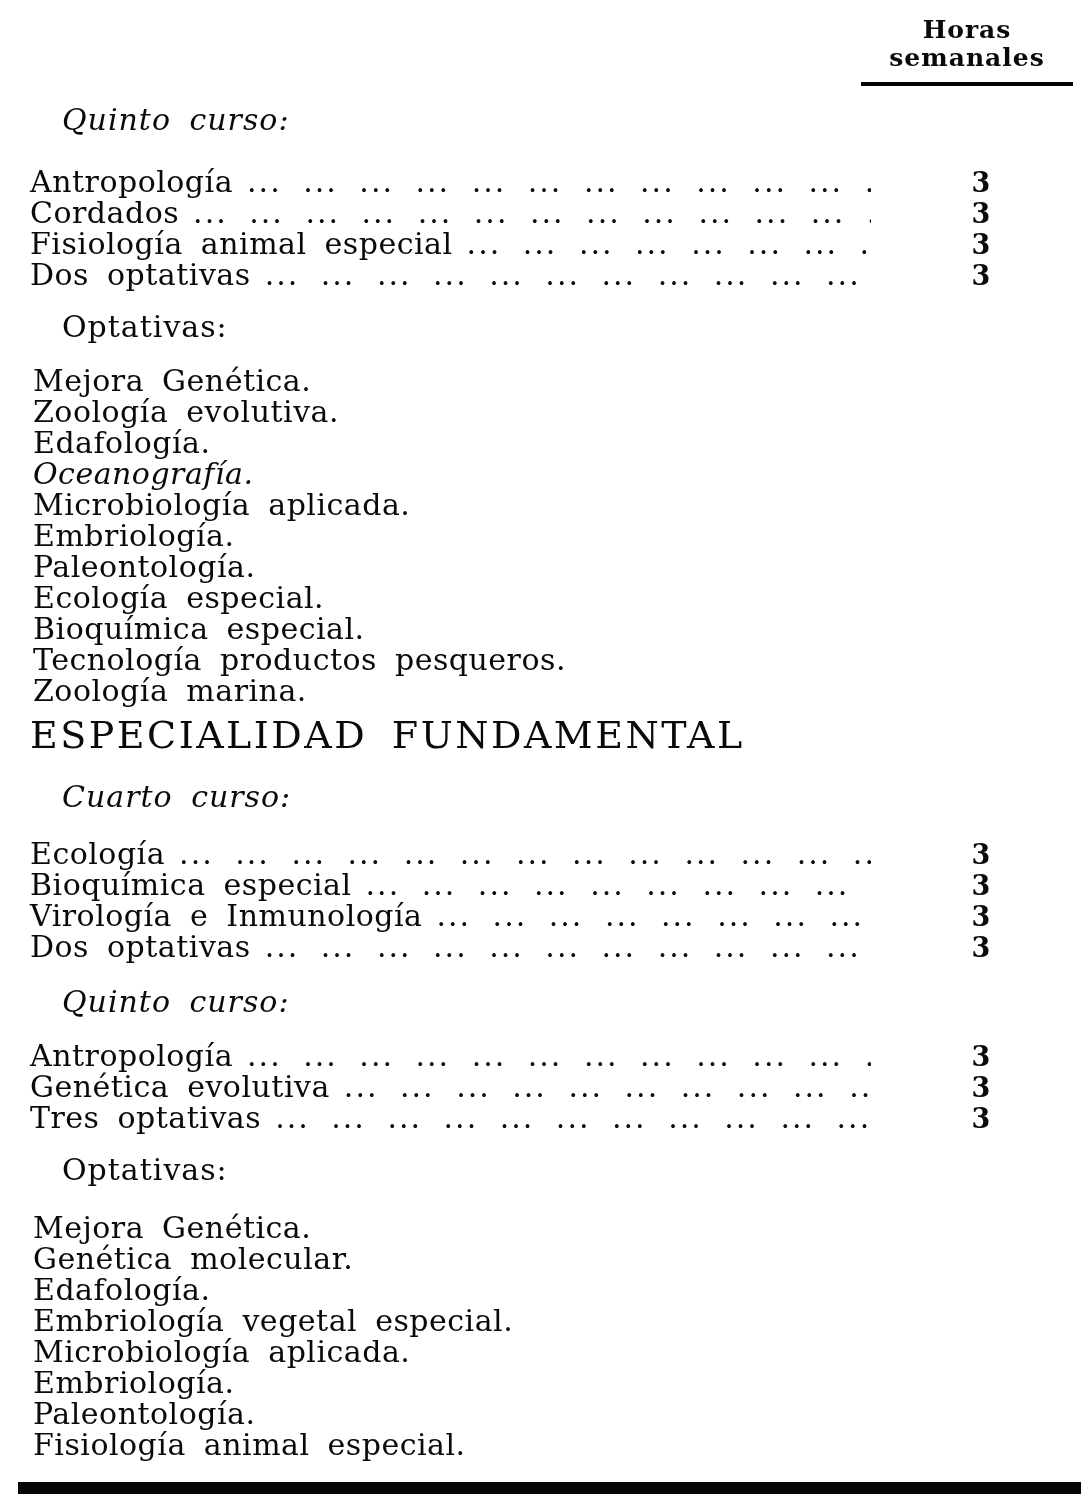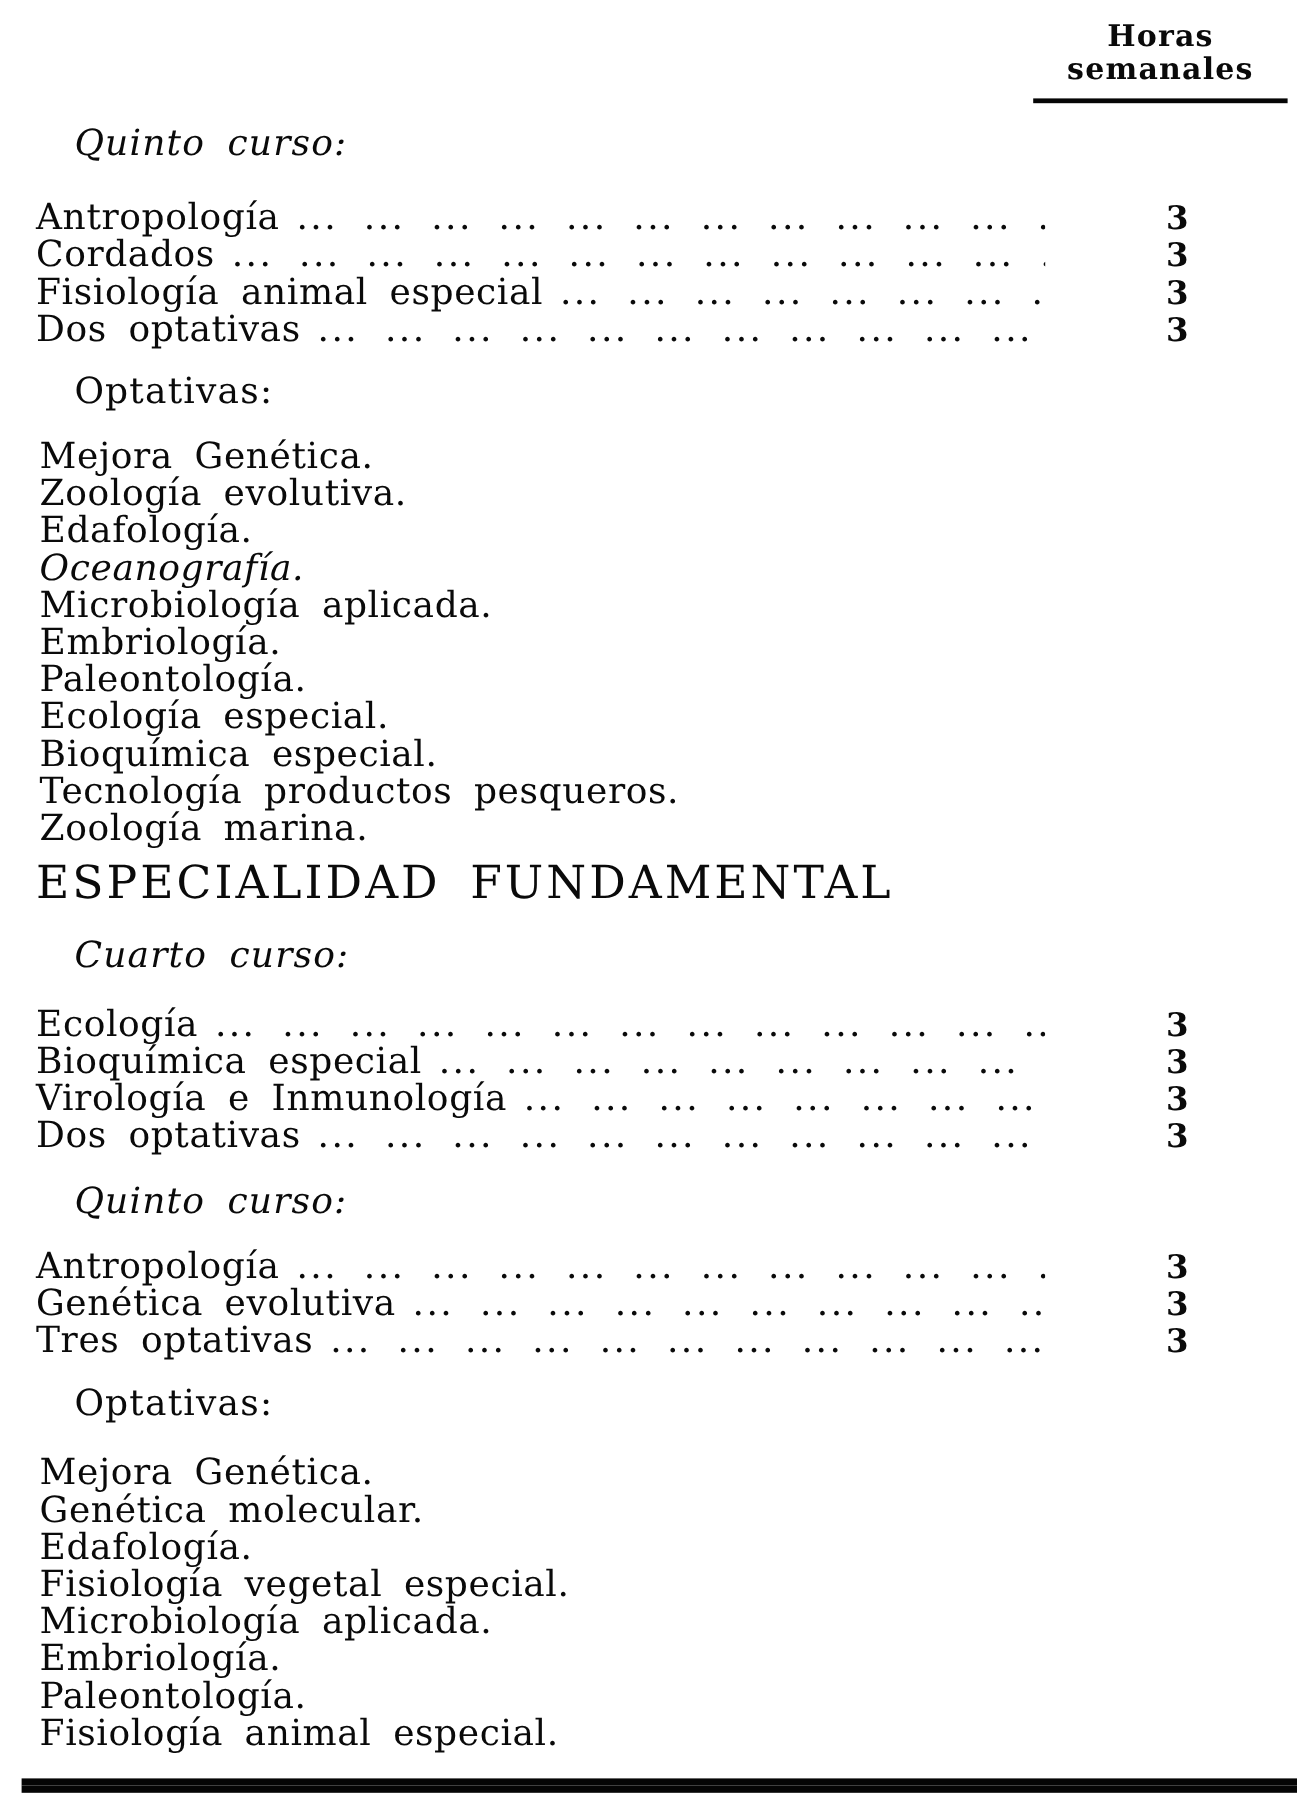--- a/index.html
+++ b/index.html
@@ -212,21 +212,21 @@
       <span class="course-hours">3</span>
     </div>
   </div>
 
   <h2 class="opt-heading">Optativas:</h2>
 
   <div class="opt-list l-second">
     <div class="opt-item">Mejora Genética.</div>
     <div class="opt-item">Genética molecular.</div>
     <div class="opt-item">Edafología.</div>
-    <div class="opt-item">Fisiología vegetal especial.</div>
+    <div class="opt-item">Embriología vegetal especial.</div>
     <div class="opt-item">Microbiología aplicada.</div>
     <div class="opt-item">Embriología.</div>
     <div class="opt-item">Paleontología.</div>
     <div class="opt-item">Fisiología animal especial.</div>
   </div>
 
   <div class="bottom-rule"></div>
 
 </div>
 

